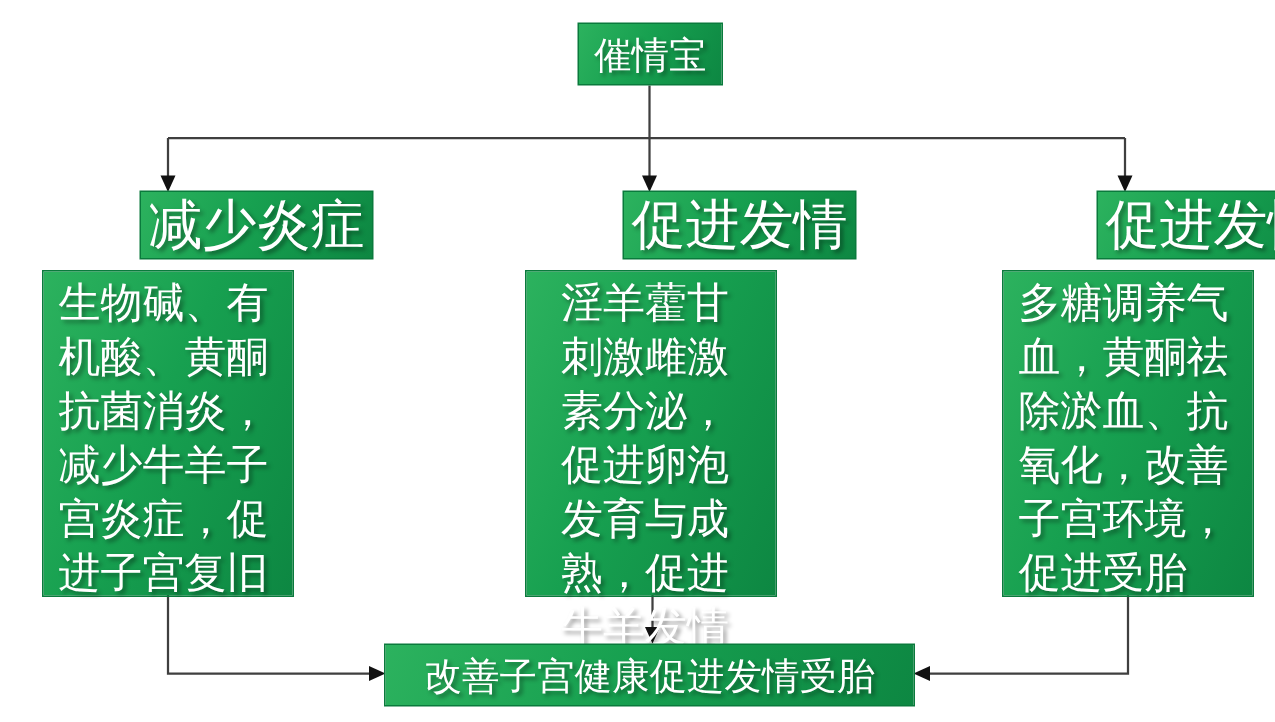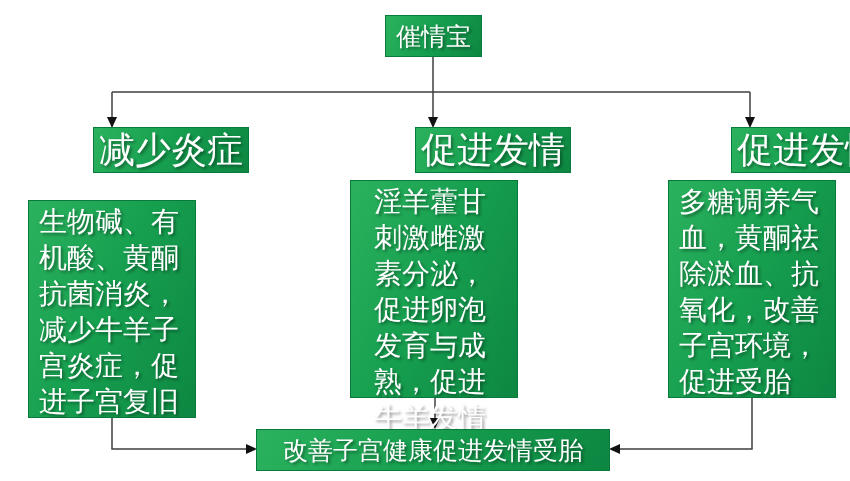--- a/index.html
+++ b/index.html
@@ -32,21 +32,21 @@
     margin-left:48px;
   }
   .branch-desc{
     top:180px;width:168px;height:218px;
     font-size:28px;line-height:36px;
     padding:3px 10px;
     letter-spacing:0px;
     word-break:break-all;
   }
   .col-left .branch-title{left:45px;}
-  .col-left .branch-desc{left:28px;margin-top:20px;}
+  .col-left .branch-desc{left:28px;}
   .col-mid  .branch-title{left:367px;}
   .col-mid  .branch-desc{left:350px;padding-left:23px;}
   .col-right .branch-title{left:683px;}
   .col-right .branch-desc{left:668px;}
   .outcome-box{
     left:256px;top:429px;width:354px;height:42px;
     font-size:25px;
   }
   #connectors{
     position:absolute;left:0;top:0;width:850px;height:481px;

